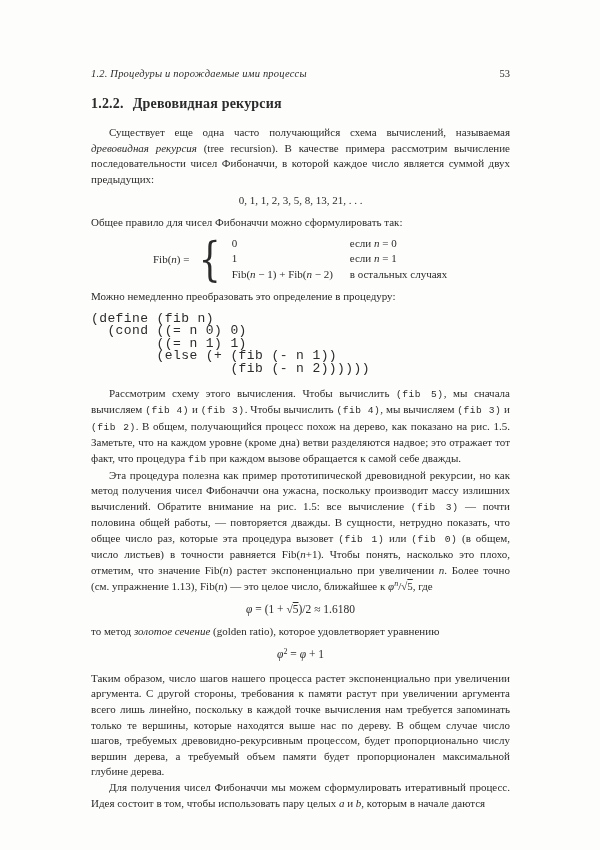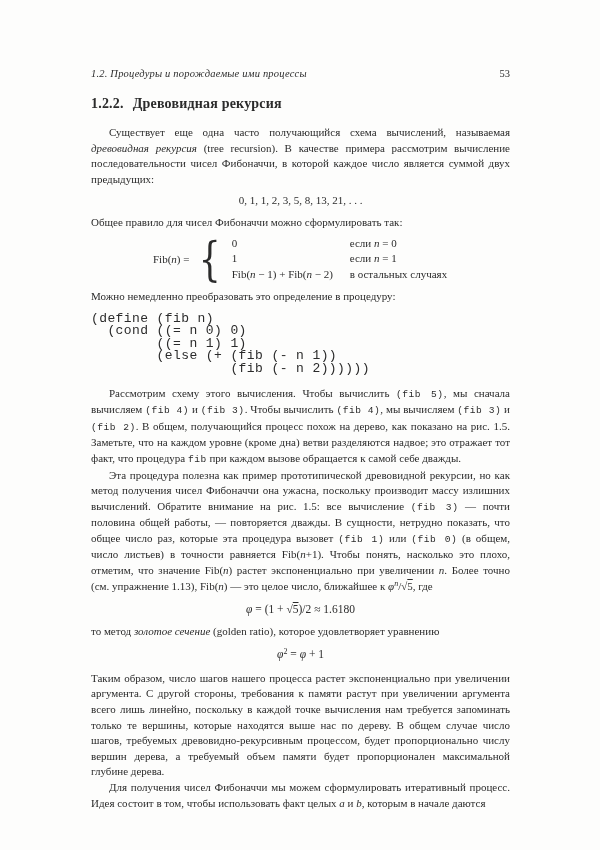--- a/index.html
+++ b/index.html
@@ -147,15 +147,15 @@
   <p class="para indent"><span>Эта процедура полезна как пример прототипической древовидной рекурсии, но как метод получения чисел Фибоначчи она ужасна, поскольку производит массу излишних вычислений. Обратите внимание на рис. 1.5: все вычисление </span><span class="seg-c">(fib 3)</span><span> — почти половина общей работы, — повторяется дважды. В сущности, нетрудно показать, что общее число раз, которые эта процедура вызовет </span><span class="seg-c">(fib 1)</span><span> или </span><span class="seg-c">(fib 0)</span><span> (в общем, число листьев) в точности равняется Fib(</span><span class="seg-i">n</span><span>+1). Чтобы понять, насколько это плохо, отметим, что значение Fib(</span><span class="seg-i">n</span><span>) растет экспоненциально при увеличении </span><span class="seg-i">n</span><span>. Более точно (см. упражнение 1.13), Fib(</span><span class="seg-i">n</span><span>) — это целое число, ближайшее к </span><span class="seg-i">φ</span><span class="seg-supi">n</span><span>/√</span><span class="seg-root">5</span><span>, где</span></p>
 
   <div class="formula"><span class="seg-i">φ</span><span> = (1 + √</span><span class="seg-root">5</span><span>)/2 ≈ 1.6180</span></div>
 
   <p class="para"><span>то метод </span><span class="seg-i">золотое сечение</span><span> (golden ratio), которое удовлетворяет уравнению</span></p>
 
   <div class="formula"><span class="seg-i">φ</span><span class="seg-sup">2</span><span> = </span><span class="seg-i">φ</span><span> + 1</span></div>
 
   <p class="para block-gap-top"><span>Таким образом, число шагов нашего процесса растет экспоненциально при увеличении аргумента. С другой стороны, требования к памяти растут при увеличении аргумента всего лишь линейно, поскольку в каждой точке вычисления нам требуется запоминать только те вершины, которые находятся выше нас по дереву. В общем случае число шагов, требуемых древовидно-рекурсивным процессом, будет пропорционально числу вершин дерева, а требуемый объем памяти будет пропорционален максимальной глубине дерева.</span></p>
 
-  <p class="para indent"><span>Для получения чисел Фибоначчи мы можем сформулировать итеративный процесс. Идея состоит в том, чтобы использовать факт целых </span><span class="seg-i">a</span><span> и </span><span class="seg-i">b</span><span>, которым в начале даются</span></p>
+  <p class="para indent"><span>Для получения чисел Фибоначчи мы можем сформулировать итеративный процесс. Идея состоит в том, чтобы использовать пару целых </span><span class="seg-i">a</span><span> и </span><span class="seg-i">b</span><span>, которым в начале даются</span></p>
 
 </div>
 
 </body></html>

